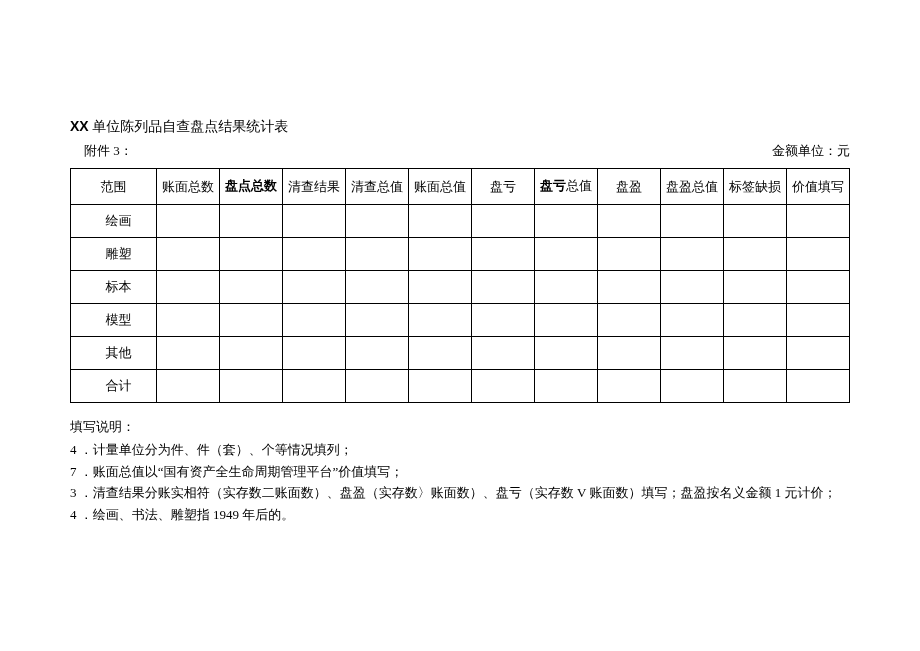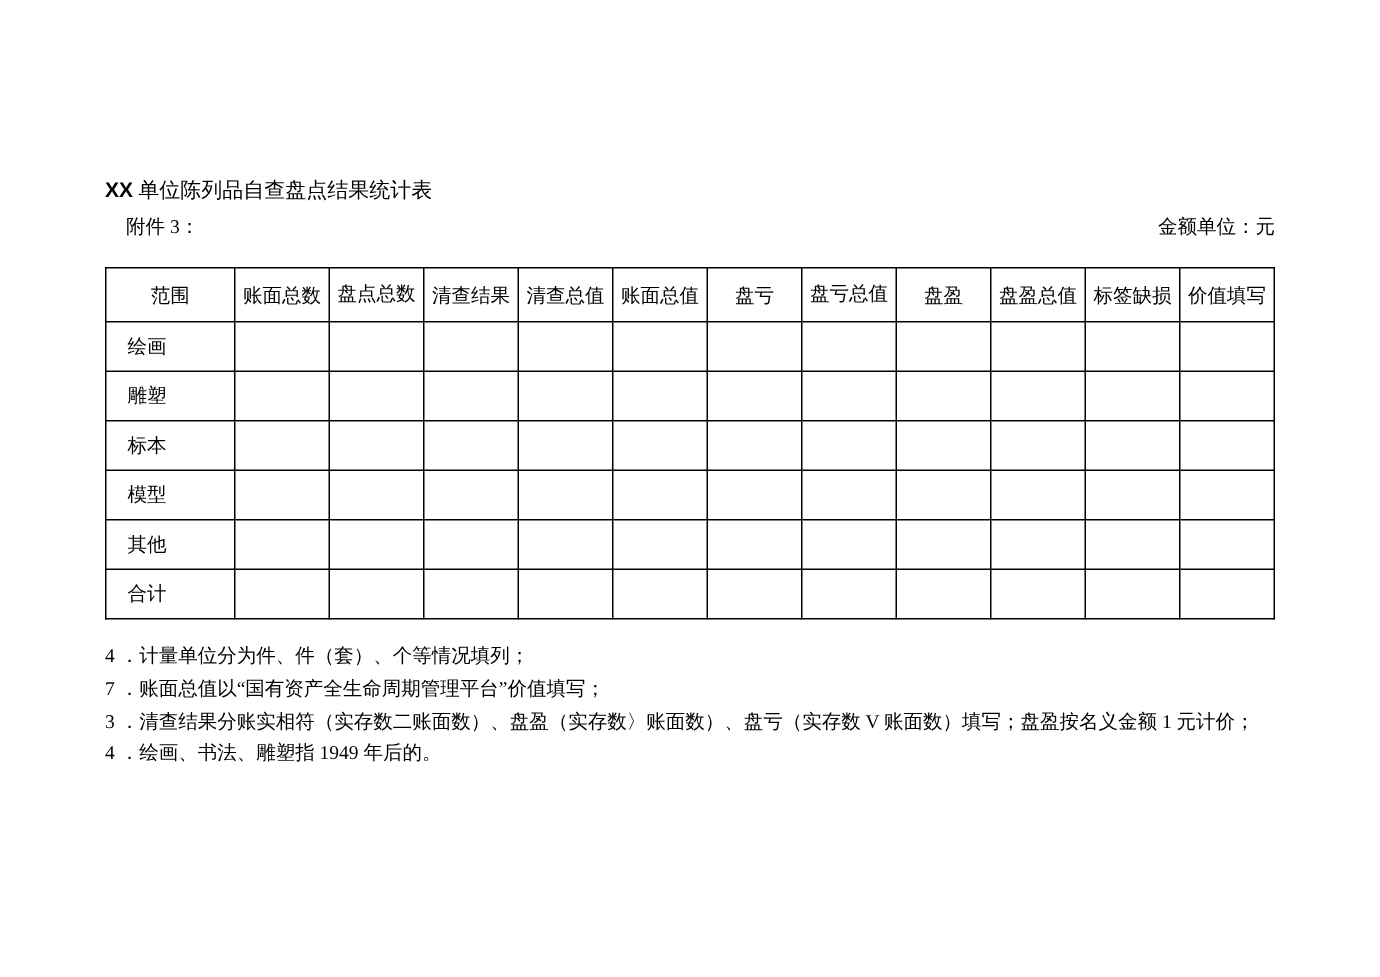--- a/index.html
+++ b/index.html
@@ -6,40 +6,40 @@
     body {
       font-family: "SimSun", "宋体", serif;
       background: #fff;
       font-size: 13px;
       color: #000;
       padding: 95px 70px 0 70px;
       width: 920px;
     }
     .title { font-size: 14px; margin-bottom: 6px; font-weight: normal; margin-top: 23px; }
     .title .xx { font-family: Arial, sans-serif; font-weight: bold; }
-    .header-row { display: flex; justify-content: space-between; margin-bottom: 18px; font-size: 13px; }
+    .header-row { display: flex; justify-content: space-between; margin-bottom: 8px; font-size: 13px; }
     .attach-left { padding-left: 14px; }
     table {
       border-collapse: collapse;
       width: 100%;
       table-layout: fixed;
     }
     th, td {
       border: 1px solid #000;
       padding: 7px 4px;
       text-align: center;
       vertical-align: middle;
       font-weight: normal;
       font-size: 13px;
       height: 31px;
     }
     th { height: 36px; }
     th.first, td.first { width: 86px; }
-    td.first { text-align: left; padding-left: 14px; }
-    th .bold { font-weight: normal; }
+    td.first { text-align: center; padding-left: 14px; }
+    th .bold { font-weight: bold; }
     th .stack { line-height: 1.1; display: block; }
     .notes { margin-top: 14px; font-size: 13px; line-height: 1.6; }
     .notes-title { margin-bottom: 2px; }
     .note-line { margin-top: 1px; }
   </style>
 </head>
 <body>
 
 <div class="title">
   <span class="xx">XX</span><span> 单位陈列品自查盘点结果统计表</span>
@@ -153,17 +153,18 @@
         <td></td>
         <td></td>
         <td></td>
         <td></td>
         <td></td>
       </tr>
   </tbody>
 </table>
 
 <div class="notes">
+  <div class="notes-title">填写说明：</div>
   <div class="note-line">4 ．计量单位分为件、件（套）、个等情况填列；</div>
   <div class="note-line">7 ．账面总值以“国有资产全生命周期管理平台”价值填写；</div>
   <div class="note-line">3 ．清查结果分账实相符（实存数二账面数）、盘盈（实存数〉账面数）、盘亏（实存数 V 账面数）填写；盘盈按名义金额 1 元计价；</div>
   <div class="note-line">4 ．绘画、书法、雕塑指 1949 年后的。</div>
 </div>
 
 </body></html>

